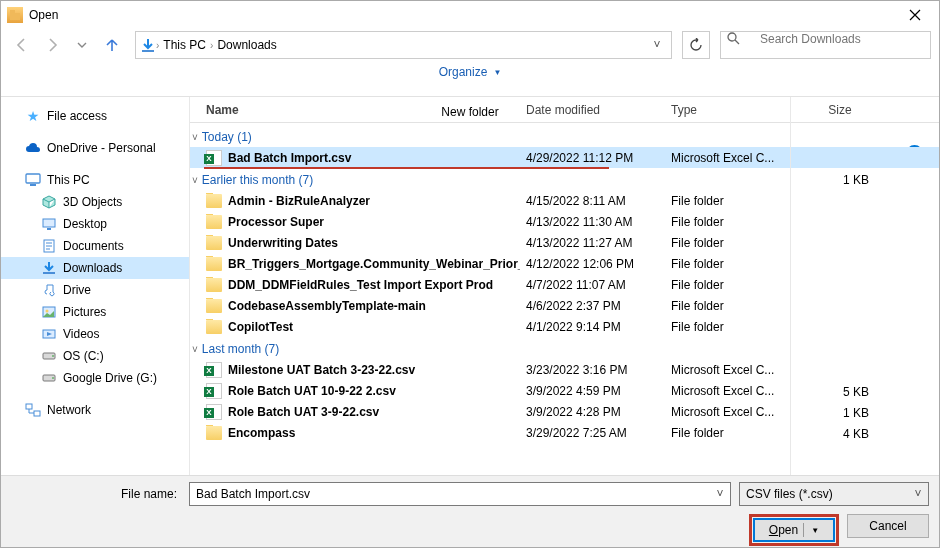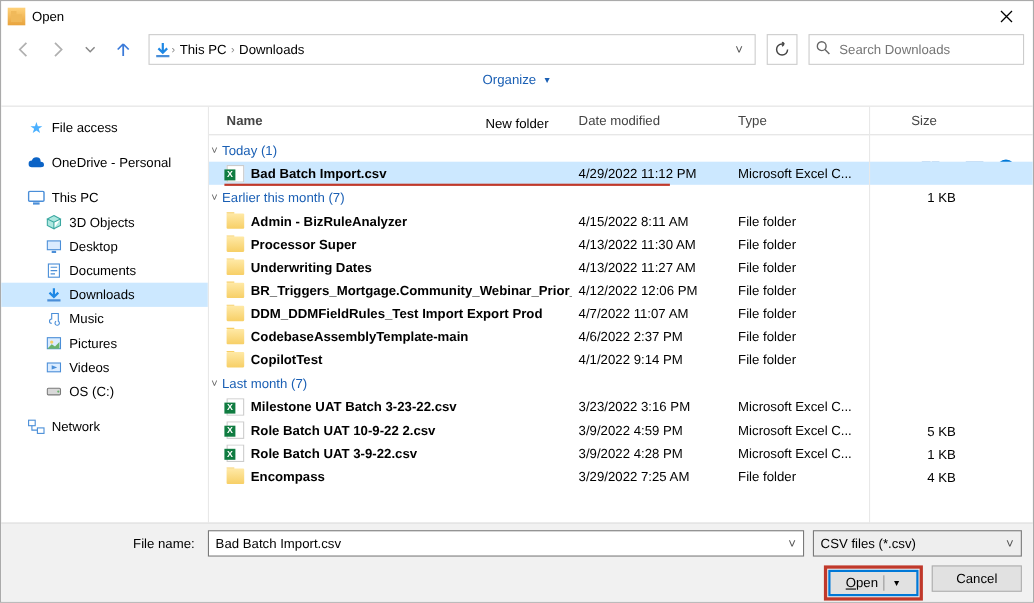--- a/index.html
+++ b/index.html
@@ -14,21 +14,21 @@
 
     
     .navrow { height: 36px; display: flex; align-items: center; padding: 2px 8px 6px 8px; gap: 4px; }
     .nav-btn { width: 26px; height: 26px; display: flex; align-items: center; justify-content: center; color: #777; }
     .nav-btn.enabled { color:#0066cc; }
     .addressbar { flex: 1; height: 28px; border: 1px solid #ccc; display: flex; align-items: center; padding: 0 4px; margin: 0 6px; }
     .addressbar .crumb { display: flex; align-items: center; gap: 4px; padding: 2px 4px; }
     .chev { color:#888; font-size:10px; }
     .addr-drop { margin-left:auto; width:20px; text-align:center; color:#555; }
     .refresh-btn { width:28px; height:28px; border:1px solid #ccc; display:flex;align-items:center;justify-content:center; }
-    .searchbox { width: 196px; height: 28px; border: 1px solid #ccc; display: flex; align-items: center; padding: 0 6px; color:#666; gap:8px; margin-left:6px;}
+    .searchbox { width: 211px; height: 28px; border: 1px solid #ccc; display: flex; align-items: flex-start; padding: 0 6px; color:#666; gap:20px; margin-left:6px;}
     .searchbox input { border:none; outline:none; width:100%; font-size:12px; }
 
     
     .toolrow { height: 32px; border-bottom: 1px solid #e2e2e2; display:flex; align-items:center; padding:0 16px; gap:26px;flex-direction:column; }
     .org-btn { color:#1a5fb4; display:flex; align-items:center; gap:4px; }
     .right-tools { margin-left:auto; display:flex; align-items:center; gap:12px; color:#444;}
     .tool { display:flex; align-items:center; gap:2px; }
     .help-icon { width:17px;height:17px; border-radius:50%; background:#0078d7; color:#fff; display:flex;align-items:center;justify-content:center; font-size:11px; font-weight:bold;}
     .view-icon { width:16px;height:14px; display:grid; grid-template-columns:1fr 1fr; grid-template-rows:1fr 1fr; gap:1px;}
     .view-icon span { background:#4a8ed8; }
@@ -250,21 +250,21 @@
             </svg>
           </span>
           <span>Downloads</span>
         </div>
         <div class="item indent">
           <span class="side-ico">
             <svg width="14" height="14" viewBox="0 0 14 14">
               <path d="M5 11 A2 2 0 1 1 5 7 V2 H11 V9 A2 2 0 1 1 9 9" stroke="#4a8ed8" fill="none"></path>
             </svg>
           </span>
-          <span>Music</span>
+          <span>Drive</span>
         </div>
         <div class="item indent">
           <span class="side-ico">
             <svg width="14" height="14" viewBox="0 0 14 14">
               <rect x="1" y="2" width="12" height="10" stroke="#4a8ed8" fill="#dbecff"></rect>
               <circle cx="5" cy="6" r="1.5" fill="#f7cf66"></circle>
               <path d="M1 12 L5 8 L8 10 L12 6 V12 Z" fill="#68b26b"></path>
             </svg>
           </span>
           <span>Pictures</span>
@@ -279,20 +279,29 @@
           <span>Videos</span>
         </div>
         <div class="item indent">
           <span class="side-ico">
             <svg width="14" height="14" viewBox="0 0 14 14">
               <rect x="1" y="4" width="12" height="6" rx="1" stroke="#7a7a7a" fill="#d9d9d9"></rect>
               <circle cx="11" cy="7" r="1" fill="#68b26b"></circle>
             </svg>
           </span>
           <span>OS (C:)</span>
+        </div>
+        <div class="item indent">
+          <span class="side-ico">
+            <svg width="14" height="14" viewBox="0 0 14 14">
+              <rect x="1" y="4" width="12" height="6" rx="1" stroke="#7a7a7a" fill="#d9d9d9"></rect>
+              <circle cx="11" cy="7" r="1" fill="#68b26b"></circle>
+            </svg>
+          </span>
+          <span>Google Drive (G:)</span>
         </div>
       </div>
     <div class="gap"></div>
     <div class="item">
       <span class="side-ico net">
         <svg width="16" height="14" viewBox="0 0 16 14">
             <rect x="1" y="1" width="6" height="5" stroke="#4a8ed8" fill="none"></rect>
             <rect x="9" y="8" width="6" height="5" stroke="#4a8ed8" fill="none"></rect>
             <path d="M4 6 V10 H9" stroke="#4a8ed8" fill="none"></path>
           </svg>

